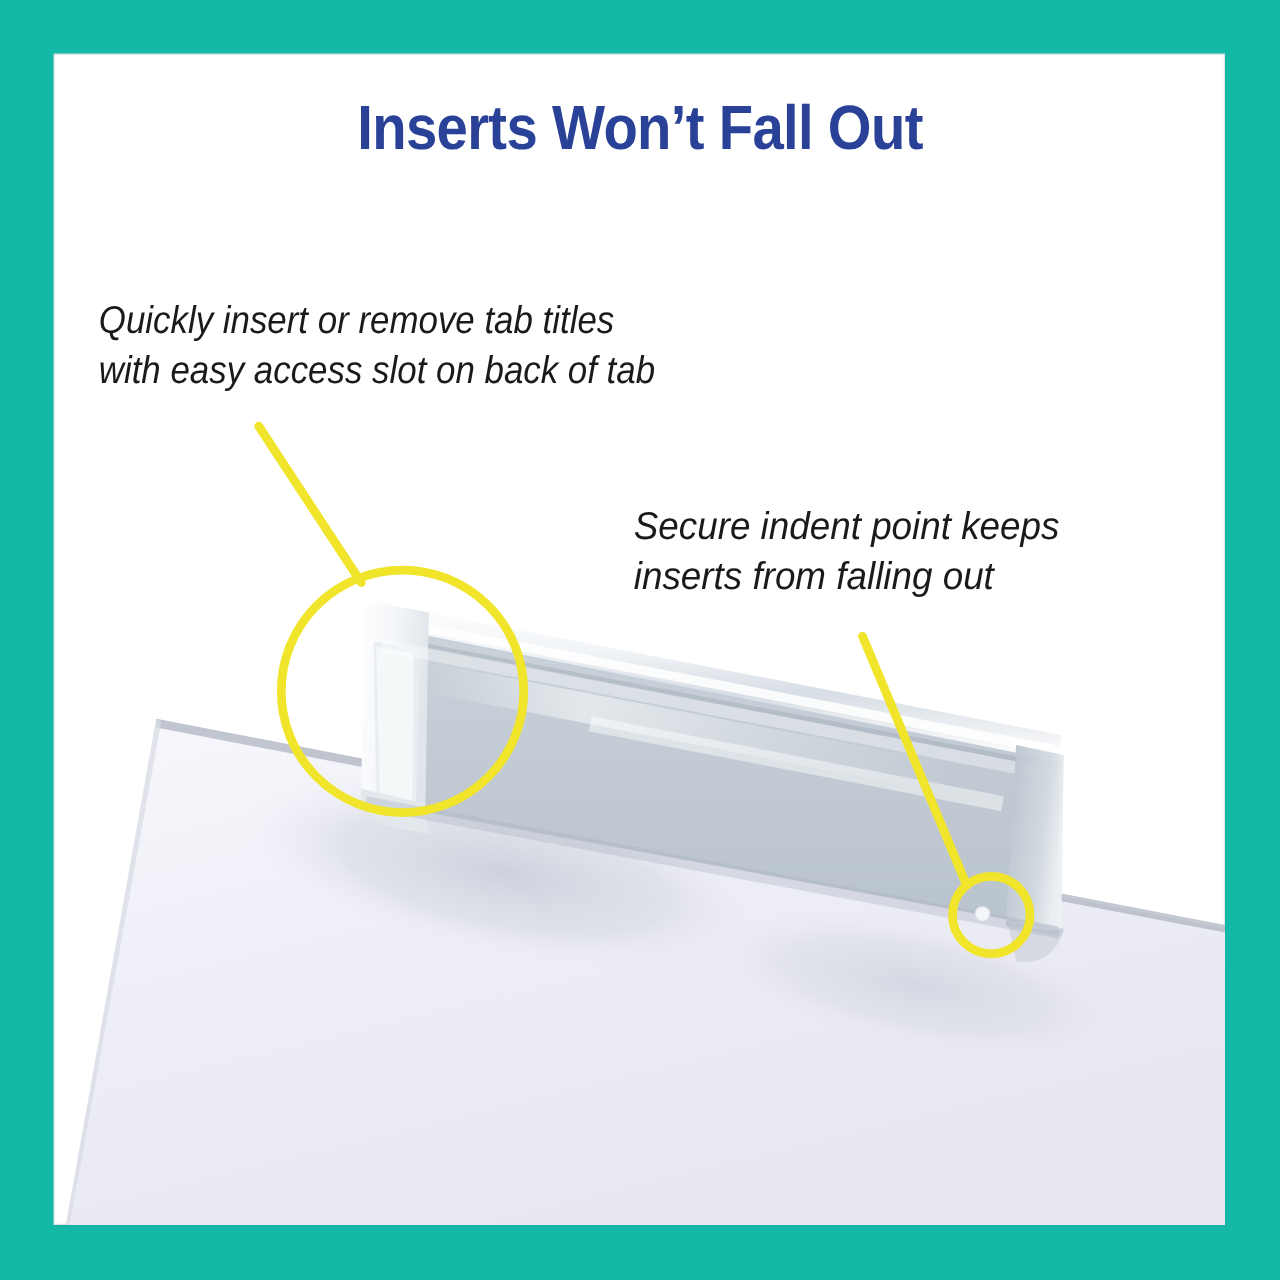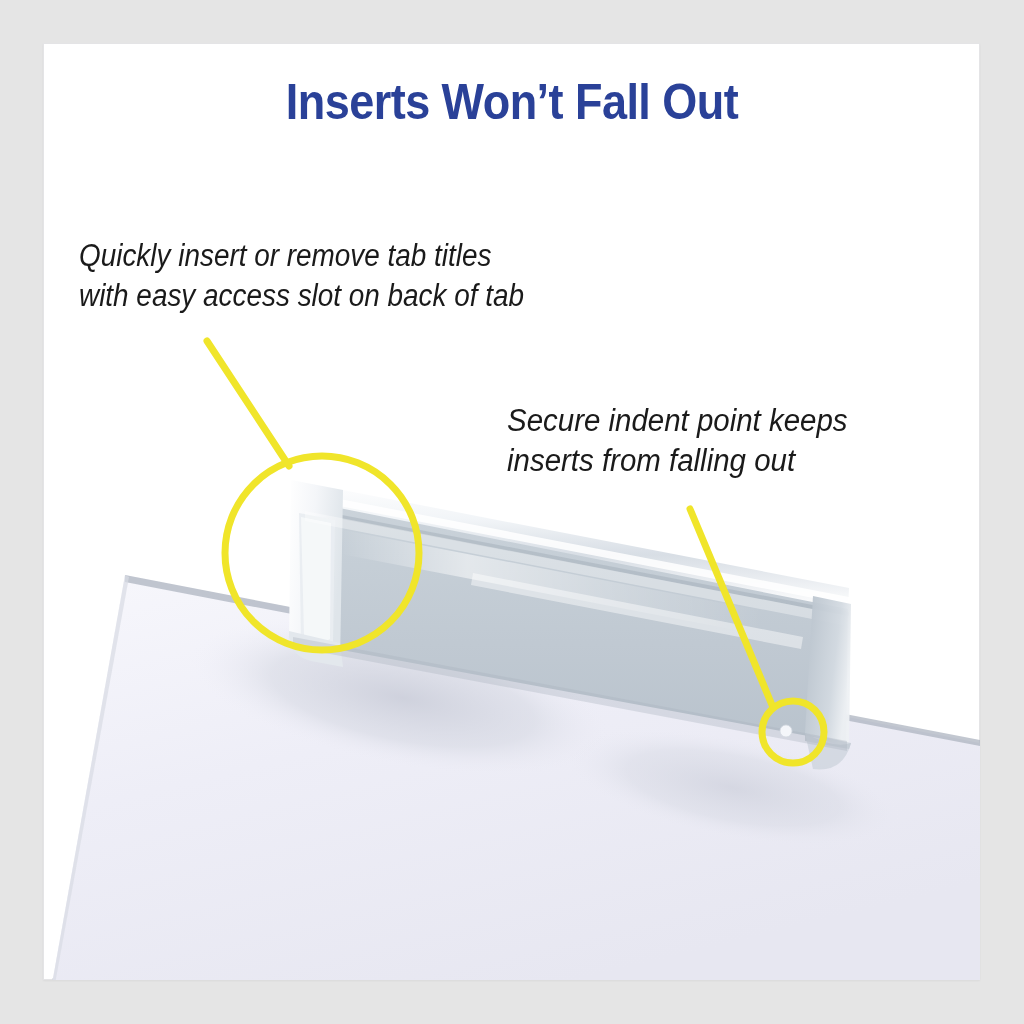--- a/index.html
+++ b/index.html
@@ -95,21 +95,21 @@
     left: 0;
     top: 0;
     width: 1024px;
     height: 1024px;
     pointer-events: none;
   }
 </style>
 </head>
 <body>
 
-<div id="stage" style="background: #e5e5e5;">
+<div id="stage" style="background: #14b8a6;">
 
   <div id="card-frame" style="border-color: rgb(228, 228, 230);"></div>
 
   <div id="product-photo">
     <svg width="937" height="937" viewBox="0 0 937 937" xmlns="http://www.w3.org/2000/svg">
       <defs>
 
         <linearGradient id="gSheet" x1="0" y1="0" x2="0.55" y2="1">
           <stop offset="0%" stop-color="#f7f7fc"></stop>
           <stop offset="45%" stop-color="#eeeef7"></stop>

